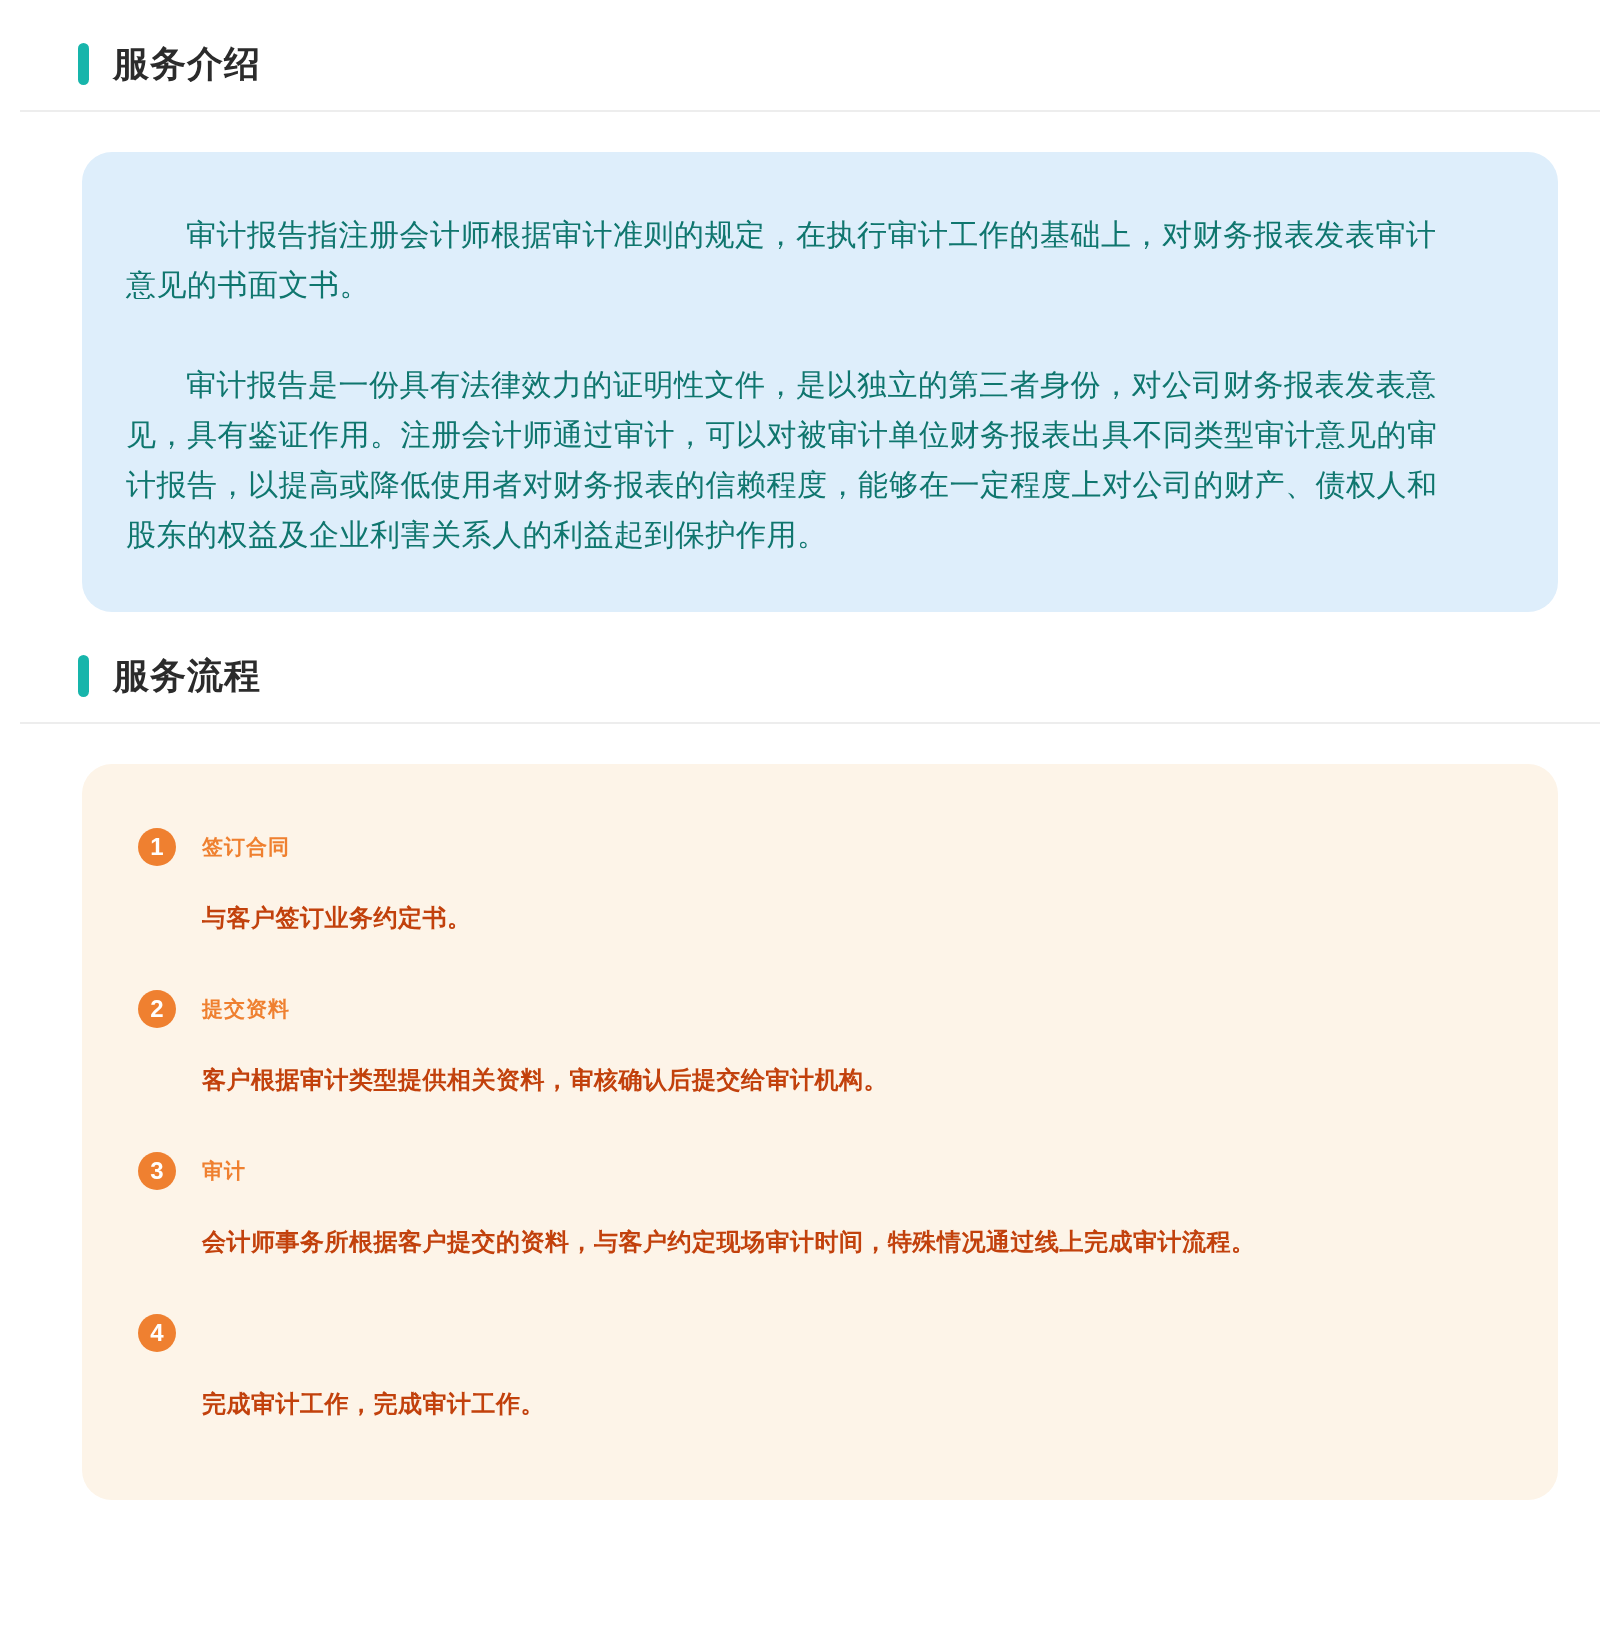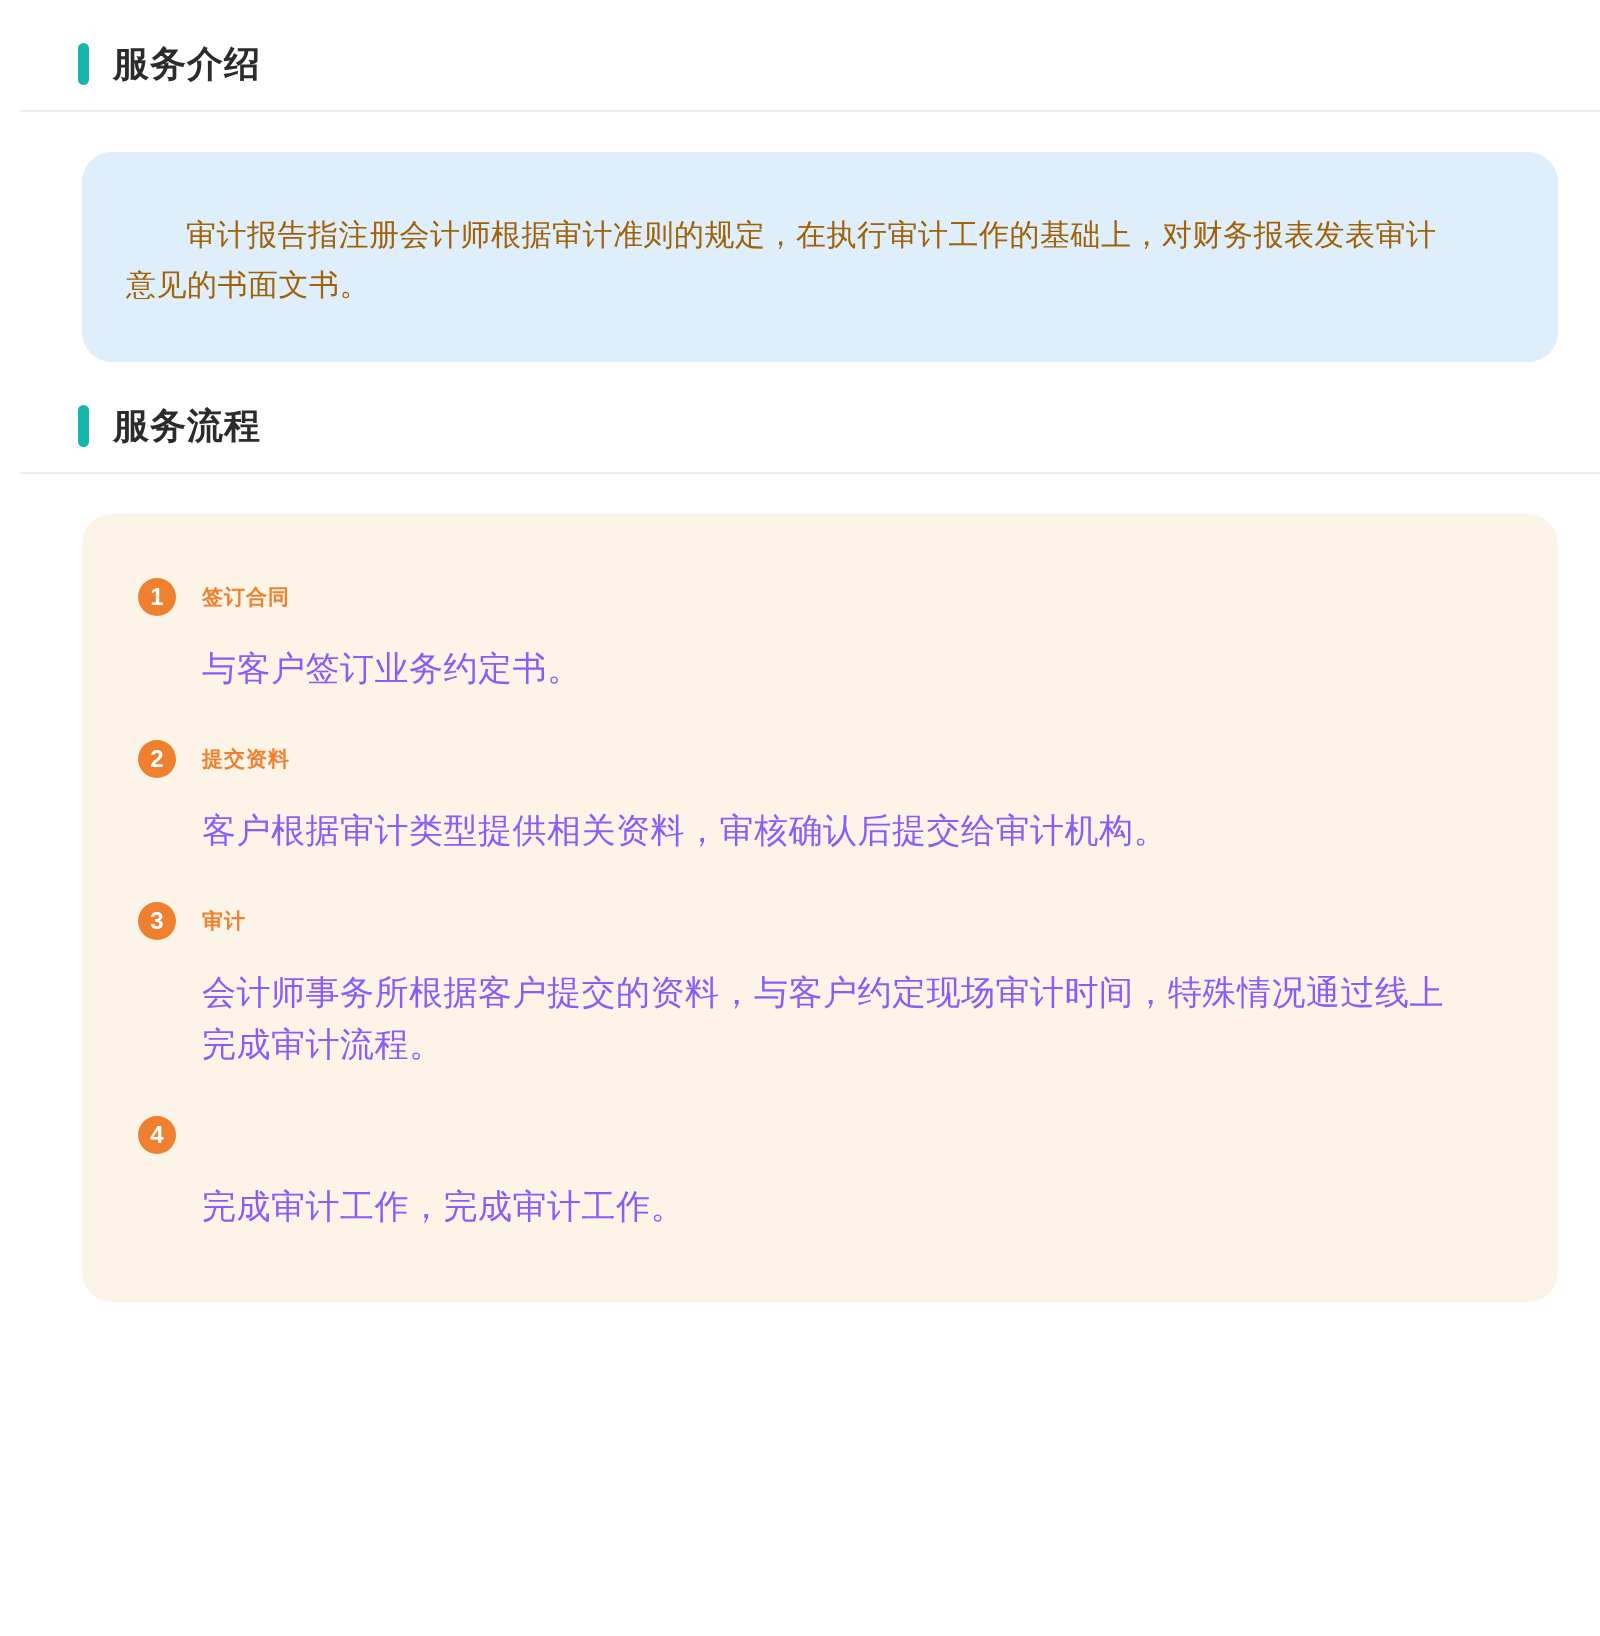--- a/index.html
+++ b/index.html
@@ -51,21 +51,21 @@
     box-sizing: border-box;
   }
   .intro-card {
     background: var(--intro-card-bg, #deeefb);
     padding: 58px 96px 52px 44px;
   }
   .intro-card p {
     margin: 0;
     font-size: 30px;
     line-height: 50px;
-    color: #a16207;
+    color: #0f766e;
     text-indent: 2em;
     letter-spacing: 0.5px;
   }
   .intro-card p + p { margin-top: 50px; }
 
   
   .process-card {
     background: var(--process-card-bg, #fdf4e8);
     padding: 64px 56px 70px 56px;
   }
@@ -90,41 +90,43 @@
   }
   .step-title {
     margin: 0;
     font-size: 21px;
     font-weight: 700;
     color: var(--accent-orange, #ef8030);
     letter-spacing: 1px;
   }
   .step-desc {
     margin: 26px 0 0 64px;
-    font-size: 34px;
+    font-size: 24px;
     line-height: 52px;
-    color: #8b5cf6;
+    color: #c2410c;
     max-width: 1270px;
     letter-spacing: 0.5px;
+    font-weight: bold;
   }
 </style>
 </head>
 <body>
 
 <div class="page">
 
   <section>
     <div class="section-header">
       <span class="accent-bar"></span>
       <h2 class="section-title">服务介绍</h2>
     </div>
     <div class="divider"></div>
 
     <div class="card intro-card">
       <p>审计报告指注册会计师根据审计准则的规定，在执行审计工作的基础上，对财务报表发表审计意见的书面文书。</p>
+      <p>审计报告是一份具有法律效力的证明性文件，是以独立的第三者身份，对公司财务报表发表意见，具有鉴证作用。注册会计师通过审计，可以对被审计单位财务报表出具不同类型审计意见的审计报告，以提高或降低使用者对财务报表的信赖程度，能够在一定程度上对公司的财产、债权人和股东的权益及企业利害关系人的利益起到保护作用。</p>
     </div>
   </section>
 
   <section>
     <div class="section-header">
       <span class="accent-bar"></span>
       <h2 class="section-title">服务流程</h2>
     </div>
     <div class="divider"></div>
 

